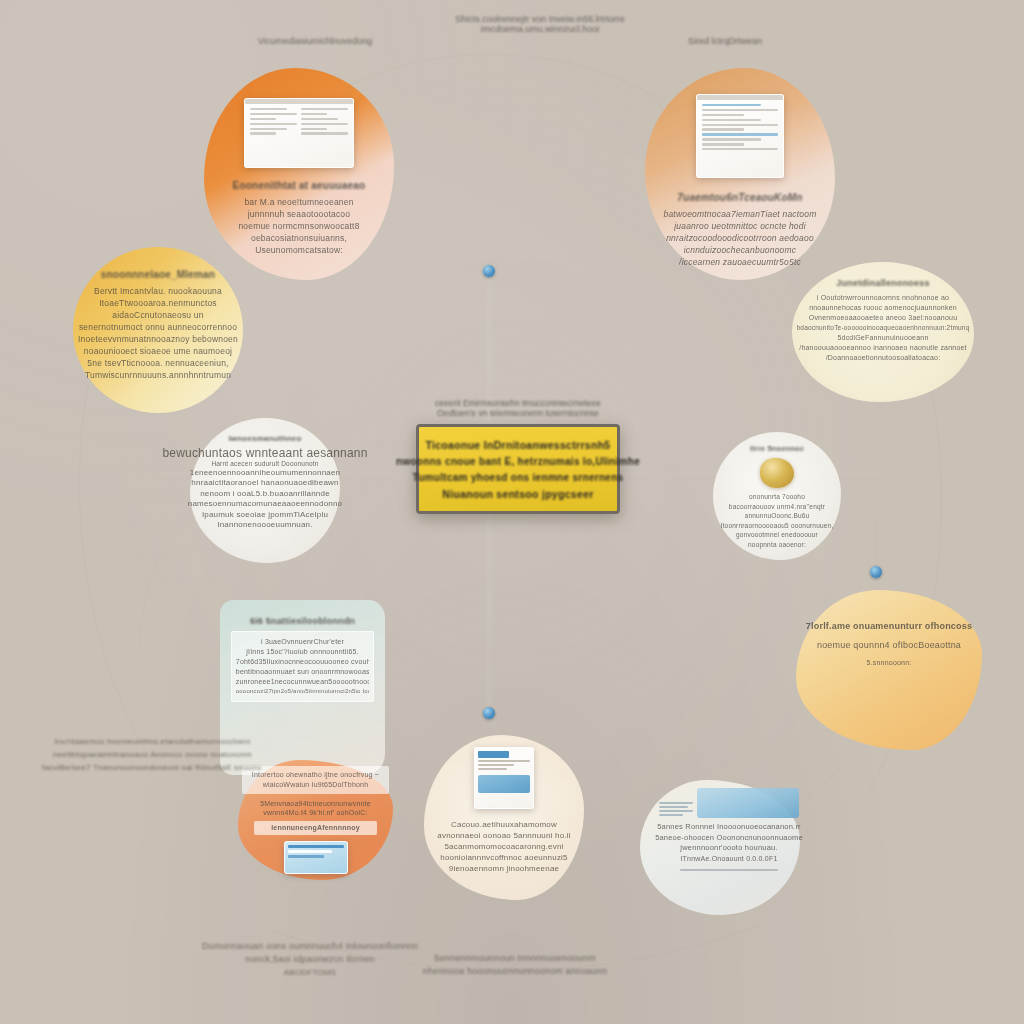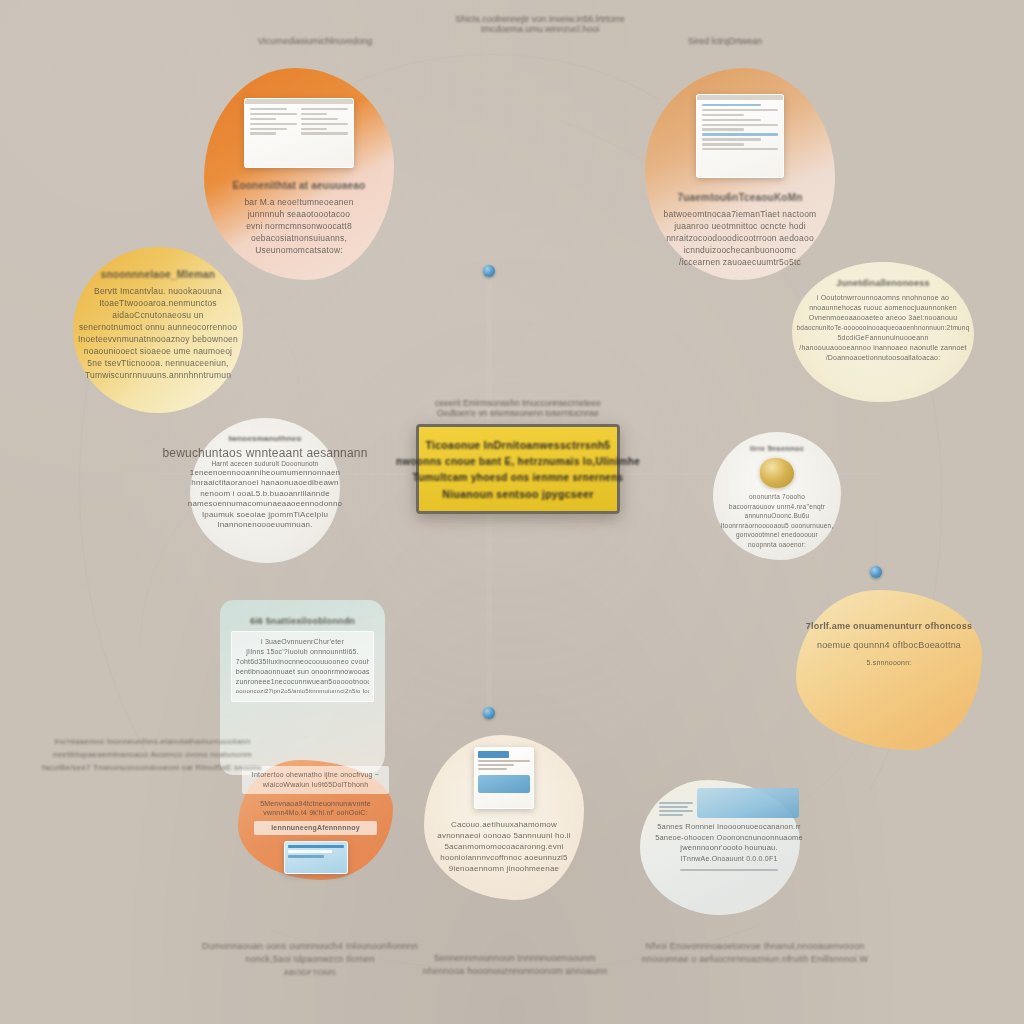--- a/index.html
+++ b/index.html
@@ -156,31 +156,31 @@
             <div class="r"></div>
               <div class="r short"></div>
               <div class="r"></div>
           </div>
         </div>
       </div>
       <div style="height:12px"></div>
       <div class="ptitle">Eoonenithtat at aeuuuaeao</div>
       <div class="pline">bar M.a neoe!tumneoeanen</div>
       <div class="pline">junnnnuh seaaotoootacoo</div>
-      <div class="pline">evni normcmnsonwoocatt8</div>
+      <div class="pline">noemue normcmnsonwoocatt8</div>
       <div class="pline">oebacosiatnonsuiuanns,</div>
       <div class="pline">Useunomomcatsatow:</div>
     </div>
   </div>
 
 
   <div class="node" style="left:645px;top:68px;width:190px;height:212px;">
     <div class="blob" style="border-radius:52% 48% 50% 50% / 48% 52% 48% 52%;
                 background:linear-gradient(155deg,#e09a55 0%, #e9b382 35%, #f3ded2 62%, #f6e7de 100%);"></div>
-    <div class="content" style="padding:16px 14px 10px;">
+    <div class="content" style="padding:16px 14px 10px;font-style:italic;">
       <div class="doccard" style="width:86px;height:82px;margin-top:10px;">
         <div class="bar"></div>
         <div class="rows">
           <div class="r blue mid"></div>
           <div class="r"></div>
             <div class="r short"></div>
             <div class="r mid"></div>
           <div class="r"></div>
             <div class="r short"></div>
           <div class="r blue"></div>
@@ -385,18 +385,14 @@
     <div class="caption-line">Dumonnaouan oons  oumnnuuch4 Inlounoonfionnnn</div>
     <div class="caption-line">nonck,5aoi Idpaonwzcn  Ilcrnen</div>
     <div class="caption-line" style="font-size:8px;">ABODFTOMS</div>
   </div>
 
   <div class="caption" style="left:390px;top:952px;width:250px;">
     <div class="caption-line">5ennennmounnoun  tnnnnnuoenoounm</div>
     <div class="caption-line">nhennooa  hooonuuznnunnoonom  annoaunn</div>
   </div>
 
-  <div class="caption" style="left:610px;top:940px;width:290px;">
-    <div class="caption-line">Nfvoi  Enovonnnoaoetonvoe  Ihnanul,nnooauenvooon</div>
-    <div class="caption-line">nnooonnae  o aefuocnrnnuazniun.nfruith Enillsnnnoi.W</div>
-  </div>
 
 </div>
 
 </body></html>

